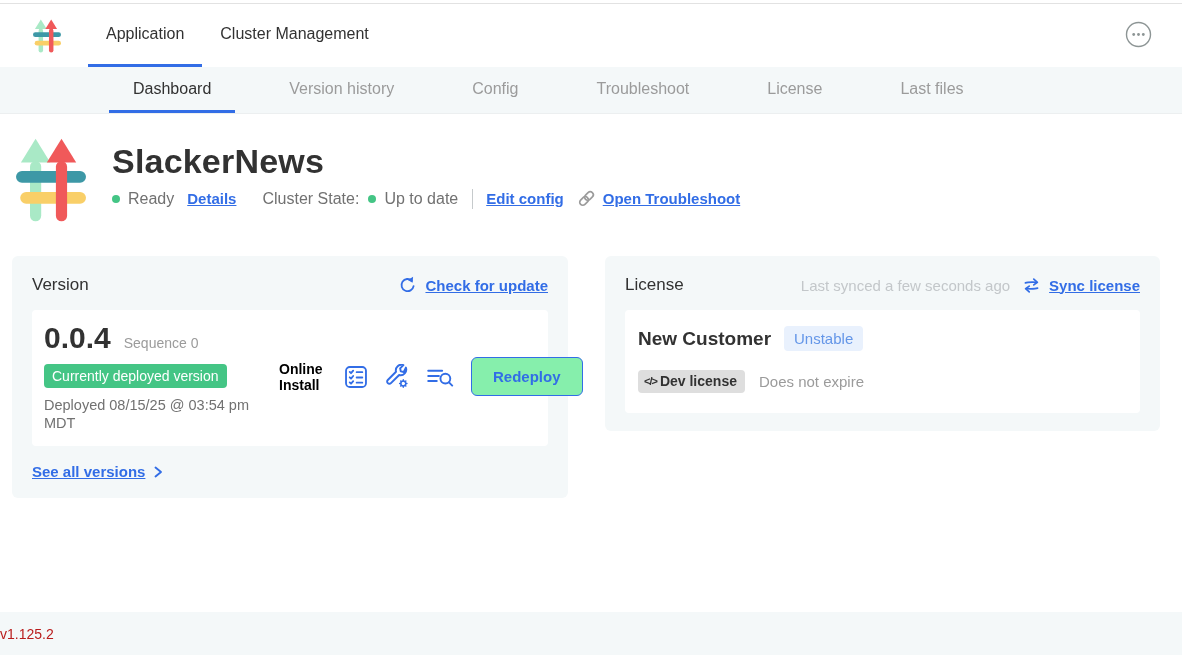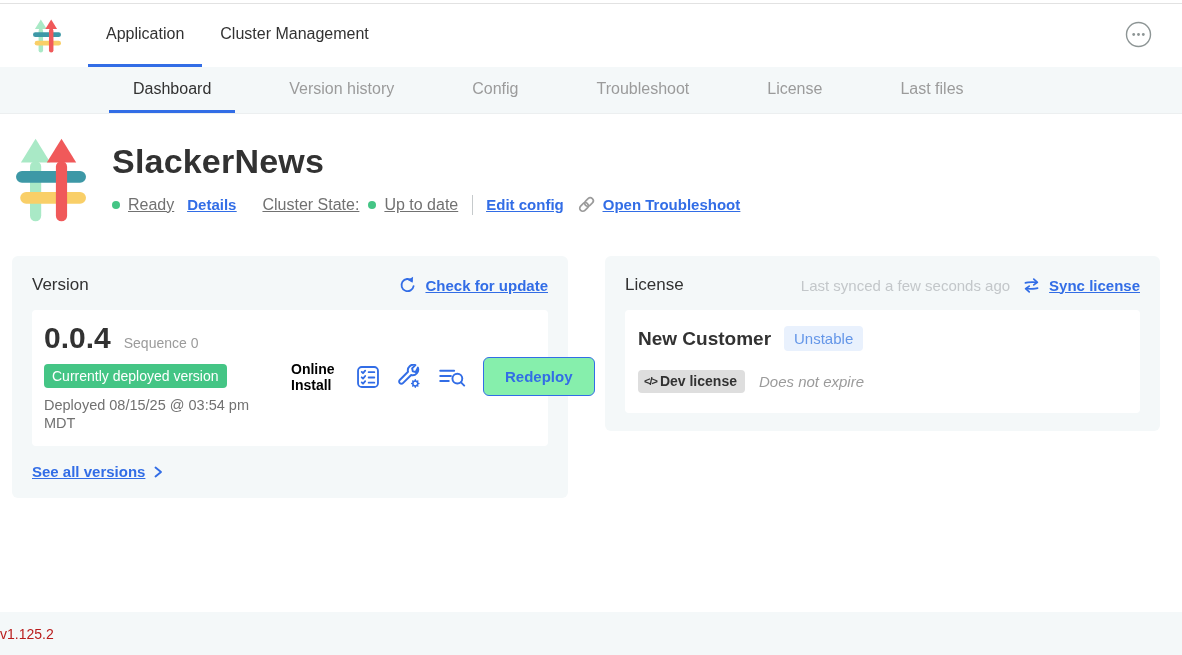--- a/index.html
+++ b/index.html
@@ -55,23 +55,23 @@
   }
   .sub-tab.active { color: #323232; border-bottom-color: #326de6; }
 
   
   main { flex: 1; padding: 20px 22px 0 16px; }
   .app-header { display: flex; margin-bottom: 30px; }
   .app-logo { width: 70px; height: 92px; flex: 0 0 auto; }
   .app-header-text { margin-left: 26px; padding-top: 8px; }
   .app-title { font-size: 34px; font-weight: 700; letter-spacing: 0.2px; }
   .status-row {
-    margin-top: 13px;
+    margin-top: 7px;
     display: flex; align-items: center;
-    font-size: 16px; color: #717171; text-decoration: underline;
+    font-size: 16px; color: #717171;
   }
   .dot { width: 8px; height: 8px; border-radius: 50%; background: #44c585; flex: 0 0 auto; }
   .status-row .dot { margin-right: 8px; }
   .link {
     color: #326de6; font-weight: 700; text-decoration: underline; font-size: 15px;
   }
   .status-row .link { font-size: 15px; }
   .status-details { margin: 0 26px 0 13px; }
   .cluster-label { margin-right: 9px; }
   .vdiv { width: 1px; height: 20px; background: #c6cacc; margin: 0 13px 0 14px; }
@@ -88,21 +88,20 @@
   .card-version { width: 556px; margin-left: -4px; }
   .card-license { width: 555px; margin-left: 37px; }
   .card-head { display: flex; align-items: center; }
   .card-title { font-size: 17px; font-weight: 400; }
   .card-head-right { margin-left: auto; display: flex; align-items: center; }
   .card-head-right .icon { display: flex; margin-right: 8px; }
   .inner {
     background: #fff;
     border-radius: 4px;
     margin-top: 15px;
-    gap: 12px;
   }
   .inner-version { padding: 11px 18px 14px 12px; display: flex; min-height: 130px; }
   .ver-left { width: 235px; flex: 0 0 auto; }
   .ver-line { display: flex; align-items: baseline; }
   .ver-number { font-size: 30px; font-weight: 700; }
   .ver-seq { font-size: 14px; color: #9b9b9b; margin-left: 13px; }
   .deployed-badge {
     display: inline-block;
     margin-top: 9px;
     background: #44c585; color: #fff;
@@ -141,21 +140,21 @@
   }
   .lic-row { display: flex; align-items: center; margin-top: 19px; }
   .devlicense-badge {
     background: #dedede; color: #323232;
     font-size: 14px; font-weight: 700;
     padding: 3px 8px 4px 6px;
     border-radius: 4px;
     display: flex; align-items: center;
   }
   .code-glyph { font-size: 11px; font-weight: 700; letter-spacing: -1px; margin-right: 3px; }
-  .expiry { margin-left: 14px; font-size: 15px; color: #9b9b9b; font-style: italic; }
+  .expiry { margin-left: 14px; font-size: 15px; color: #9b9b9b; }
   .last-synced { font-size: 15px; color: #c3c7ca; margin-right: 12px; }
 
   
   footer {
     background: #f4f8f9;
     height: 43px;
     display: flex; align-items: center; justify-content: flex-start;
     font-size: 14px; color: #b91c1c;
   }
 </style>

